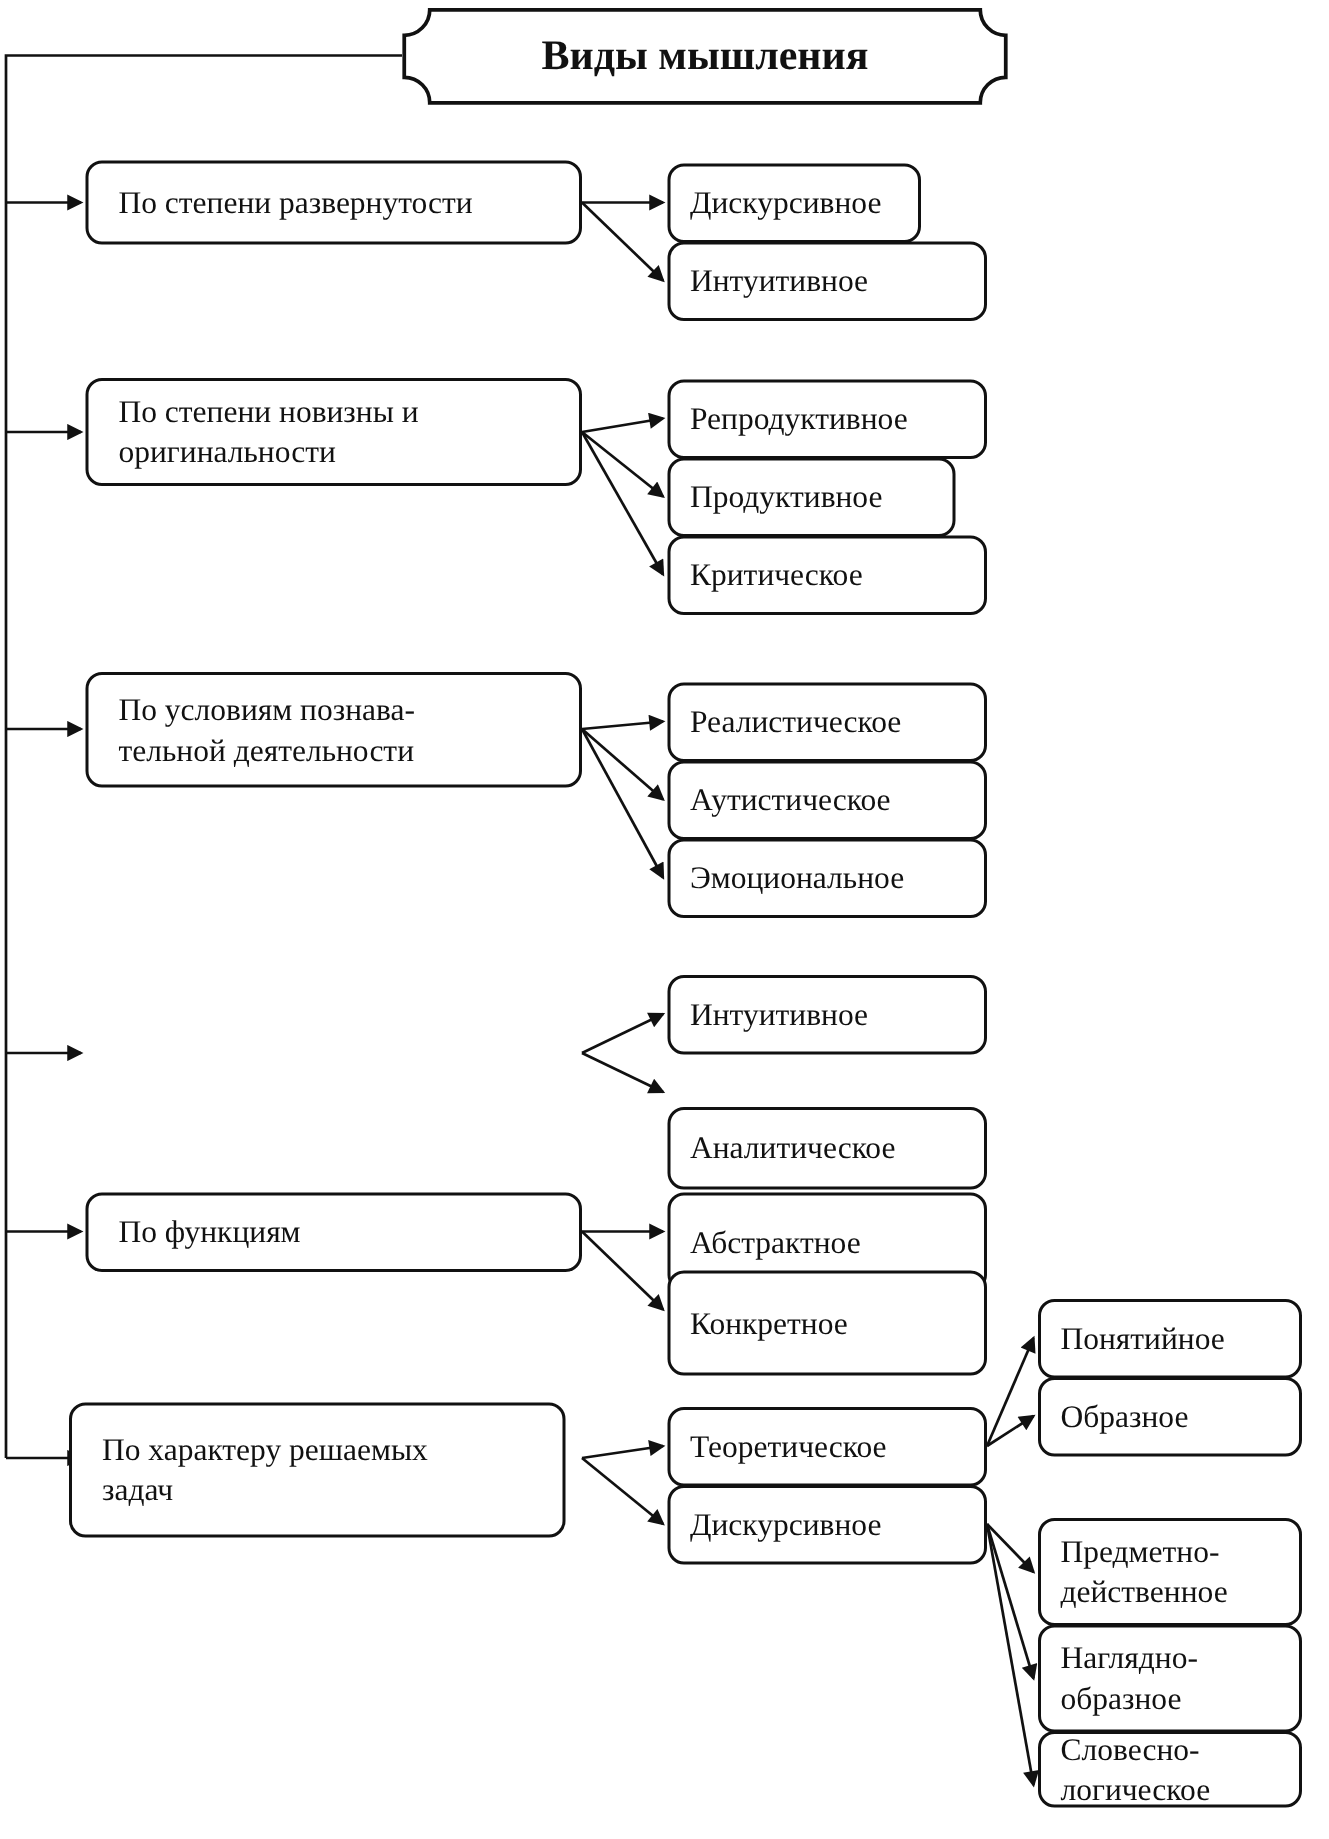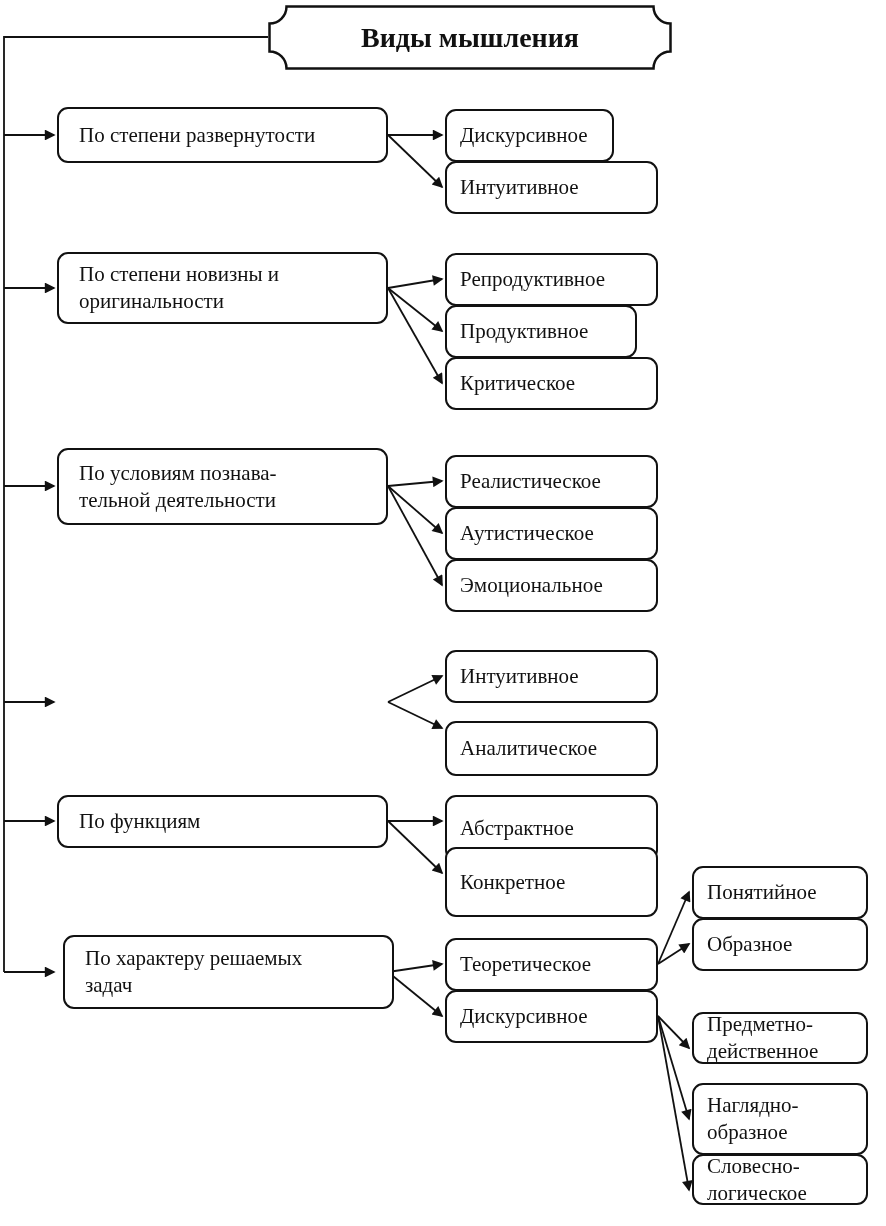--- a/index.html
+++ b/index.html
@@ -116,53 +116,53 @@
   <div class="node leaf" style="left:445px;top:507px;width:213px;height:53px">
     <span class="lbl">Аутистическое</span>
   </div>
   <div class="node leaf" style="left:445px;top:559px;width:213px;height:53px">
     <span class="lbl">Эмоциональное</span>
   </div>
 
   <div class="node leaf" style="left:445px;top:650px;width:213px;height:53px">
     <span class="lbl">Интуитивное</span>
   </div>
-  <div class="node leaf" style="left:445px;top:721px;width:213px;height:55px">
+  <div class="node leaf" style="left:445px;top:738px;width:213px;height:55px">
     <span class="lbl">Аналитическое</span>
   </div>
 
   <div class="node cat" style="left:57px;top:795px;width:331px;height:53px">
     <span class="lbl">По функциям</span>
   </div>
   <div class="node leaf" style="left:445px;top:795px;width:213px;height:66px">
     <span class="lbl">Абстрактное</span>
   </div>
   <div class="node leaf" style="left:445px;top:847px;width:213px;height:70px">
     <span class="lbl">Конкретное</span>
   </div>
 
-  <div class="node cat" style="left:63px;top:935px;width:331px;height:74px">
+  <div class="node cat" style="left:46px;top:935px;width:331px;height:90px">
     <span class="lbl">По характеру решаемых
 задач</span>
   </div>
   <div class="node leaf" style="left:445px;top:938px;width:213px;height:53px">
     <span class="lbl">Теоретическое</span>
   </div>
   <div class="node leaf" style="left:445px;top:990px;width:213px;height:53px">
     <span class="lbl">Дискурсивное</span>
   </div>
 
   <div class="node leaf" style="left:692px;top:866px;width:176px;height:53px">
     <span class="lbl">Понятийное</span>
   </div>
   <div class="node leaf" style="left:692px;top:918px;width:176px;height:53px">
     <span class="lbl">Образное</span>
   </div>
 
-  <div class="node leaf" style="left:692px;top:1012px;width:176px;height:52px">
+  <div class="node leaf" style="left:692px;top:1012px;width:176px;height:72px">
     <span class="lbl">Предметно-
 действенное</span>
   </div>
   <div class="node leaf" style="left:692px;top:1083px;width:176px;height:72px">
     <span class="lbl">Наглядно-
 образное</span>
   </div>
   <div class="node leaf" style="left:692px;top:1154px;width:176px;height:51px">
     <span class="lbl">Словесно-
 логическое</span>

